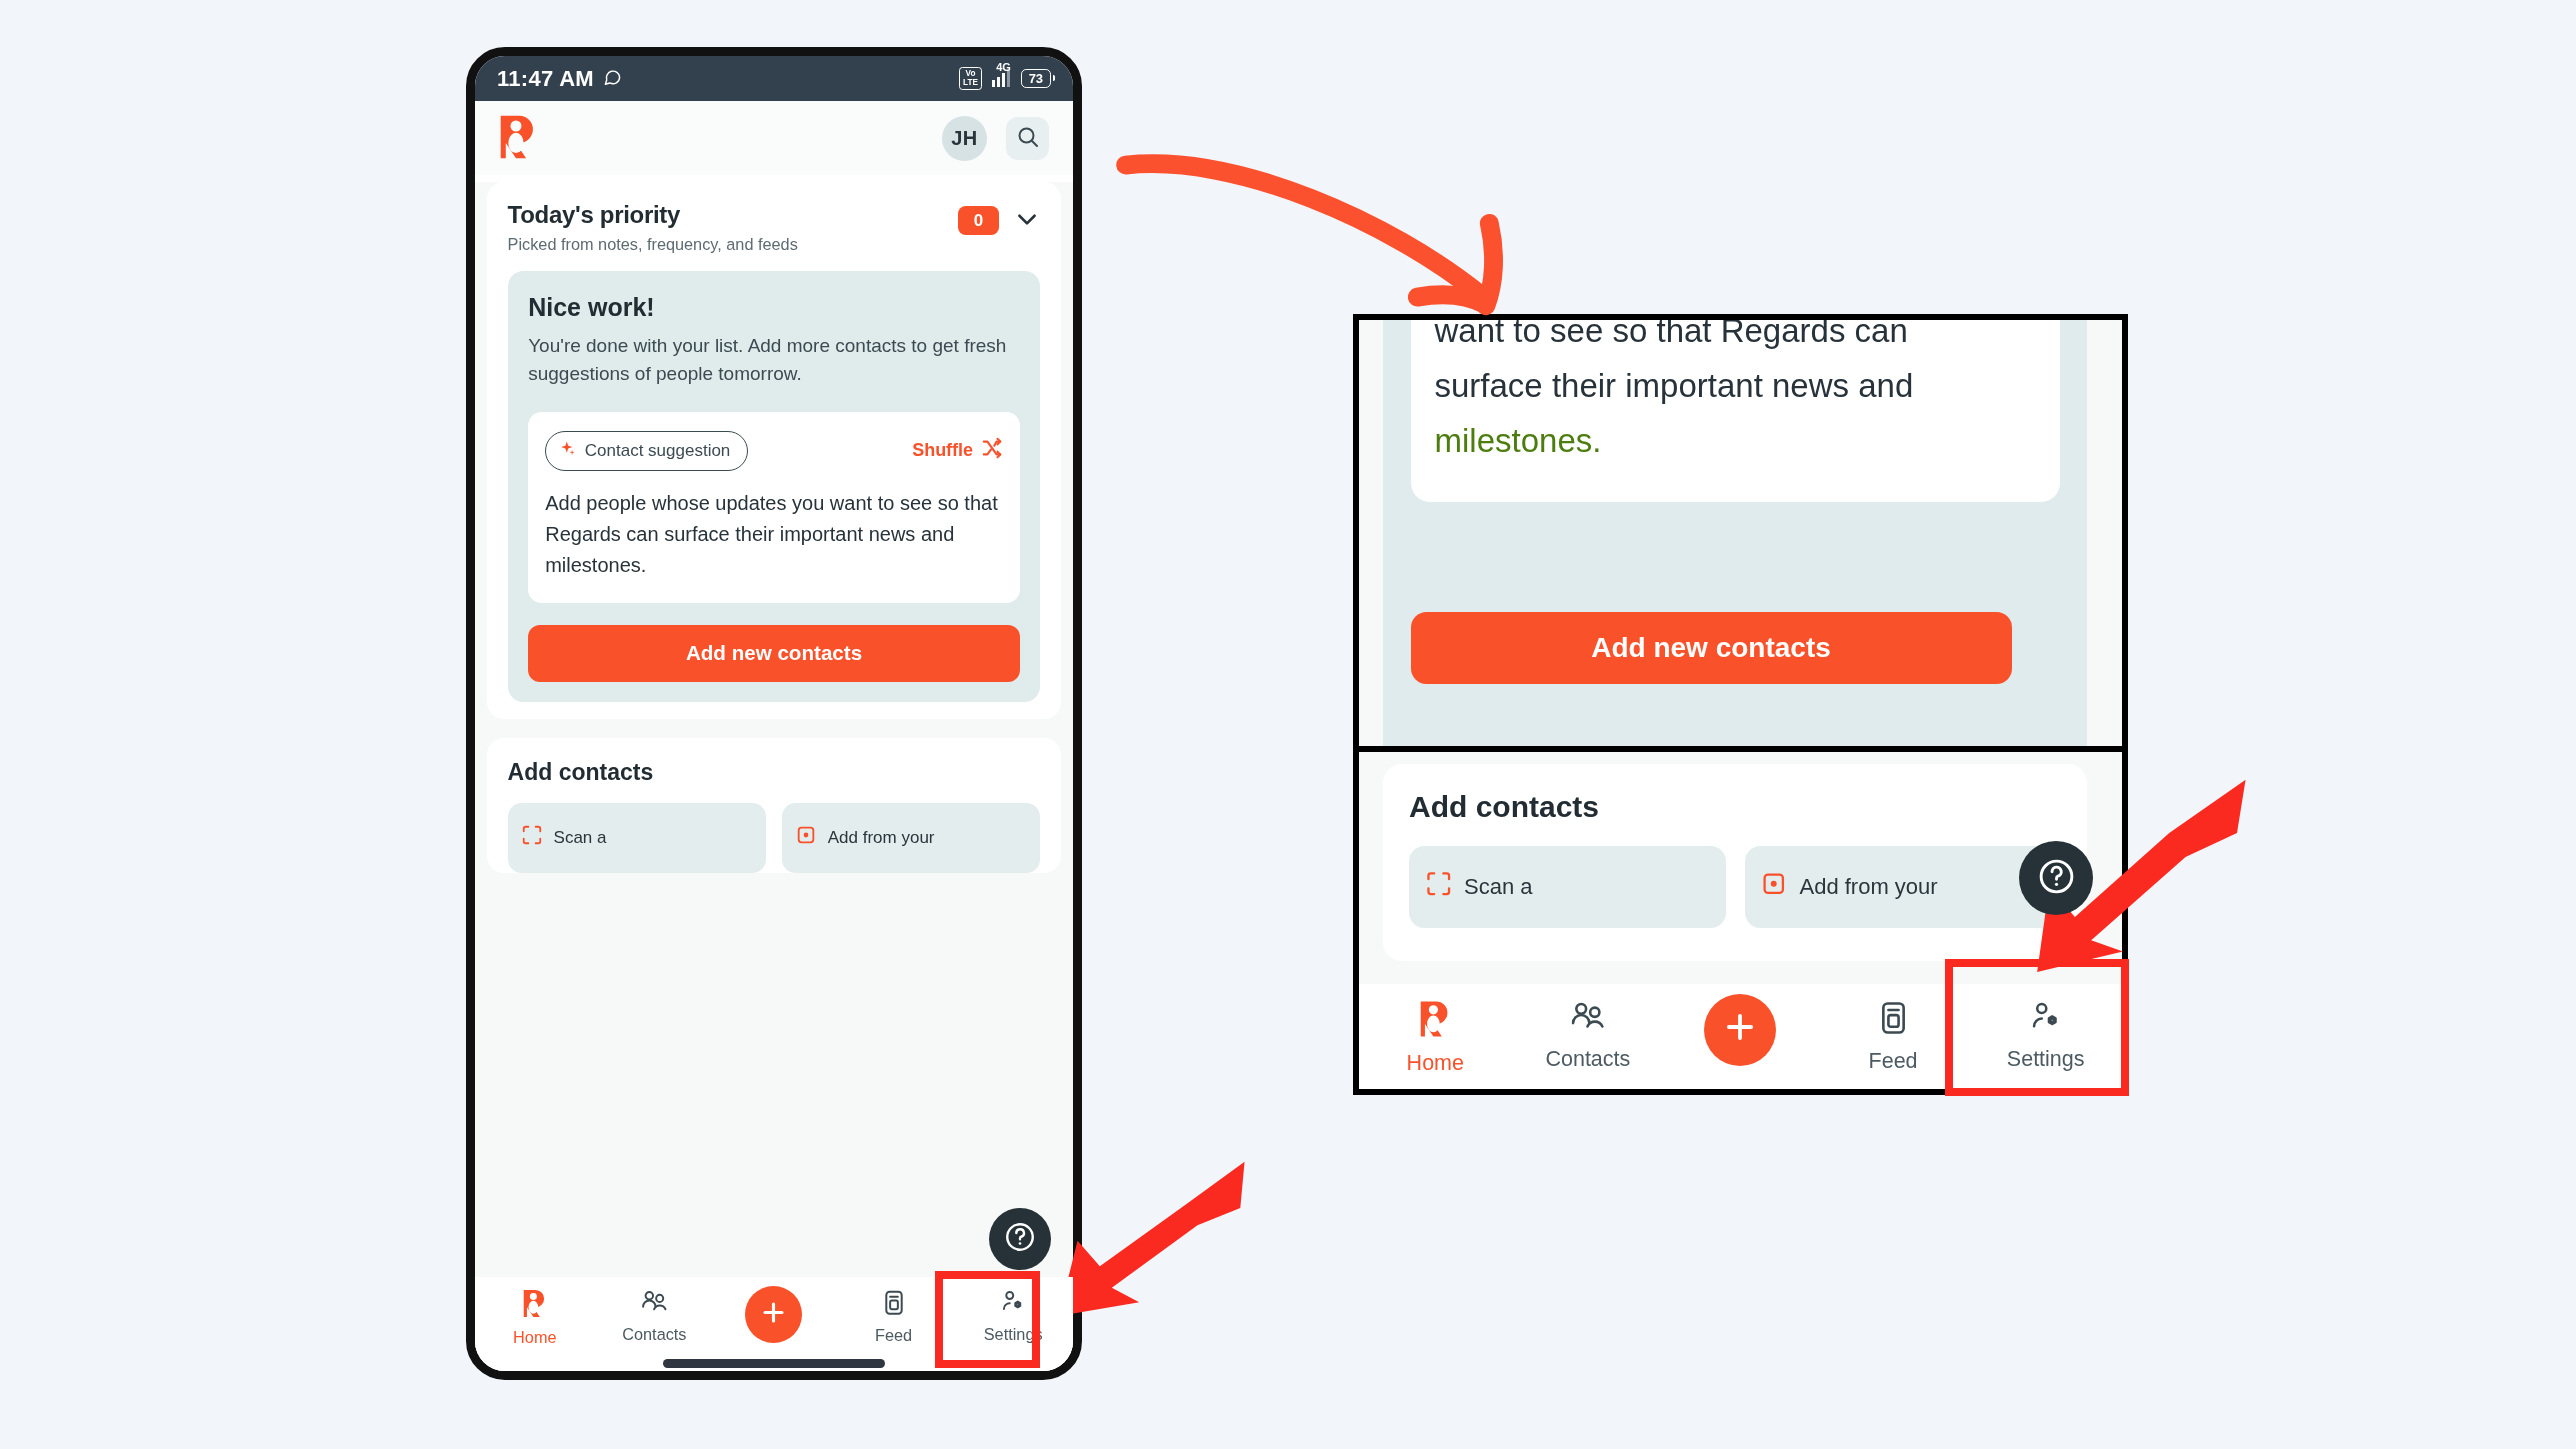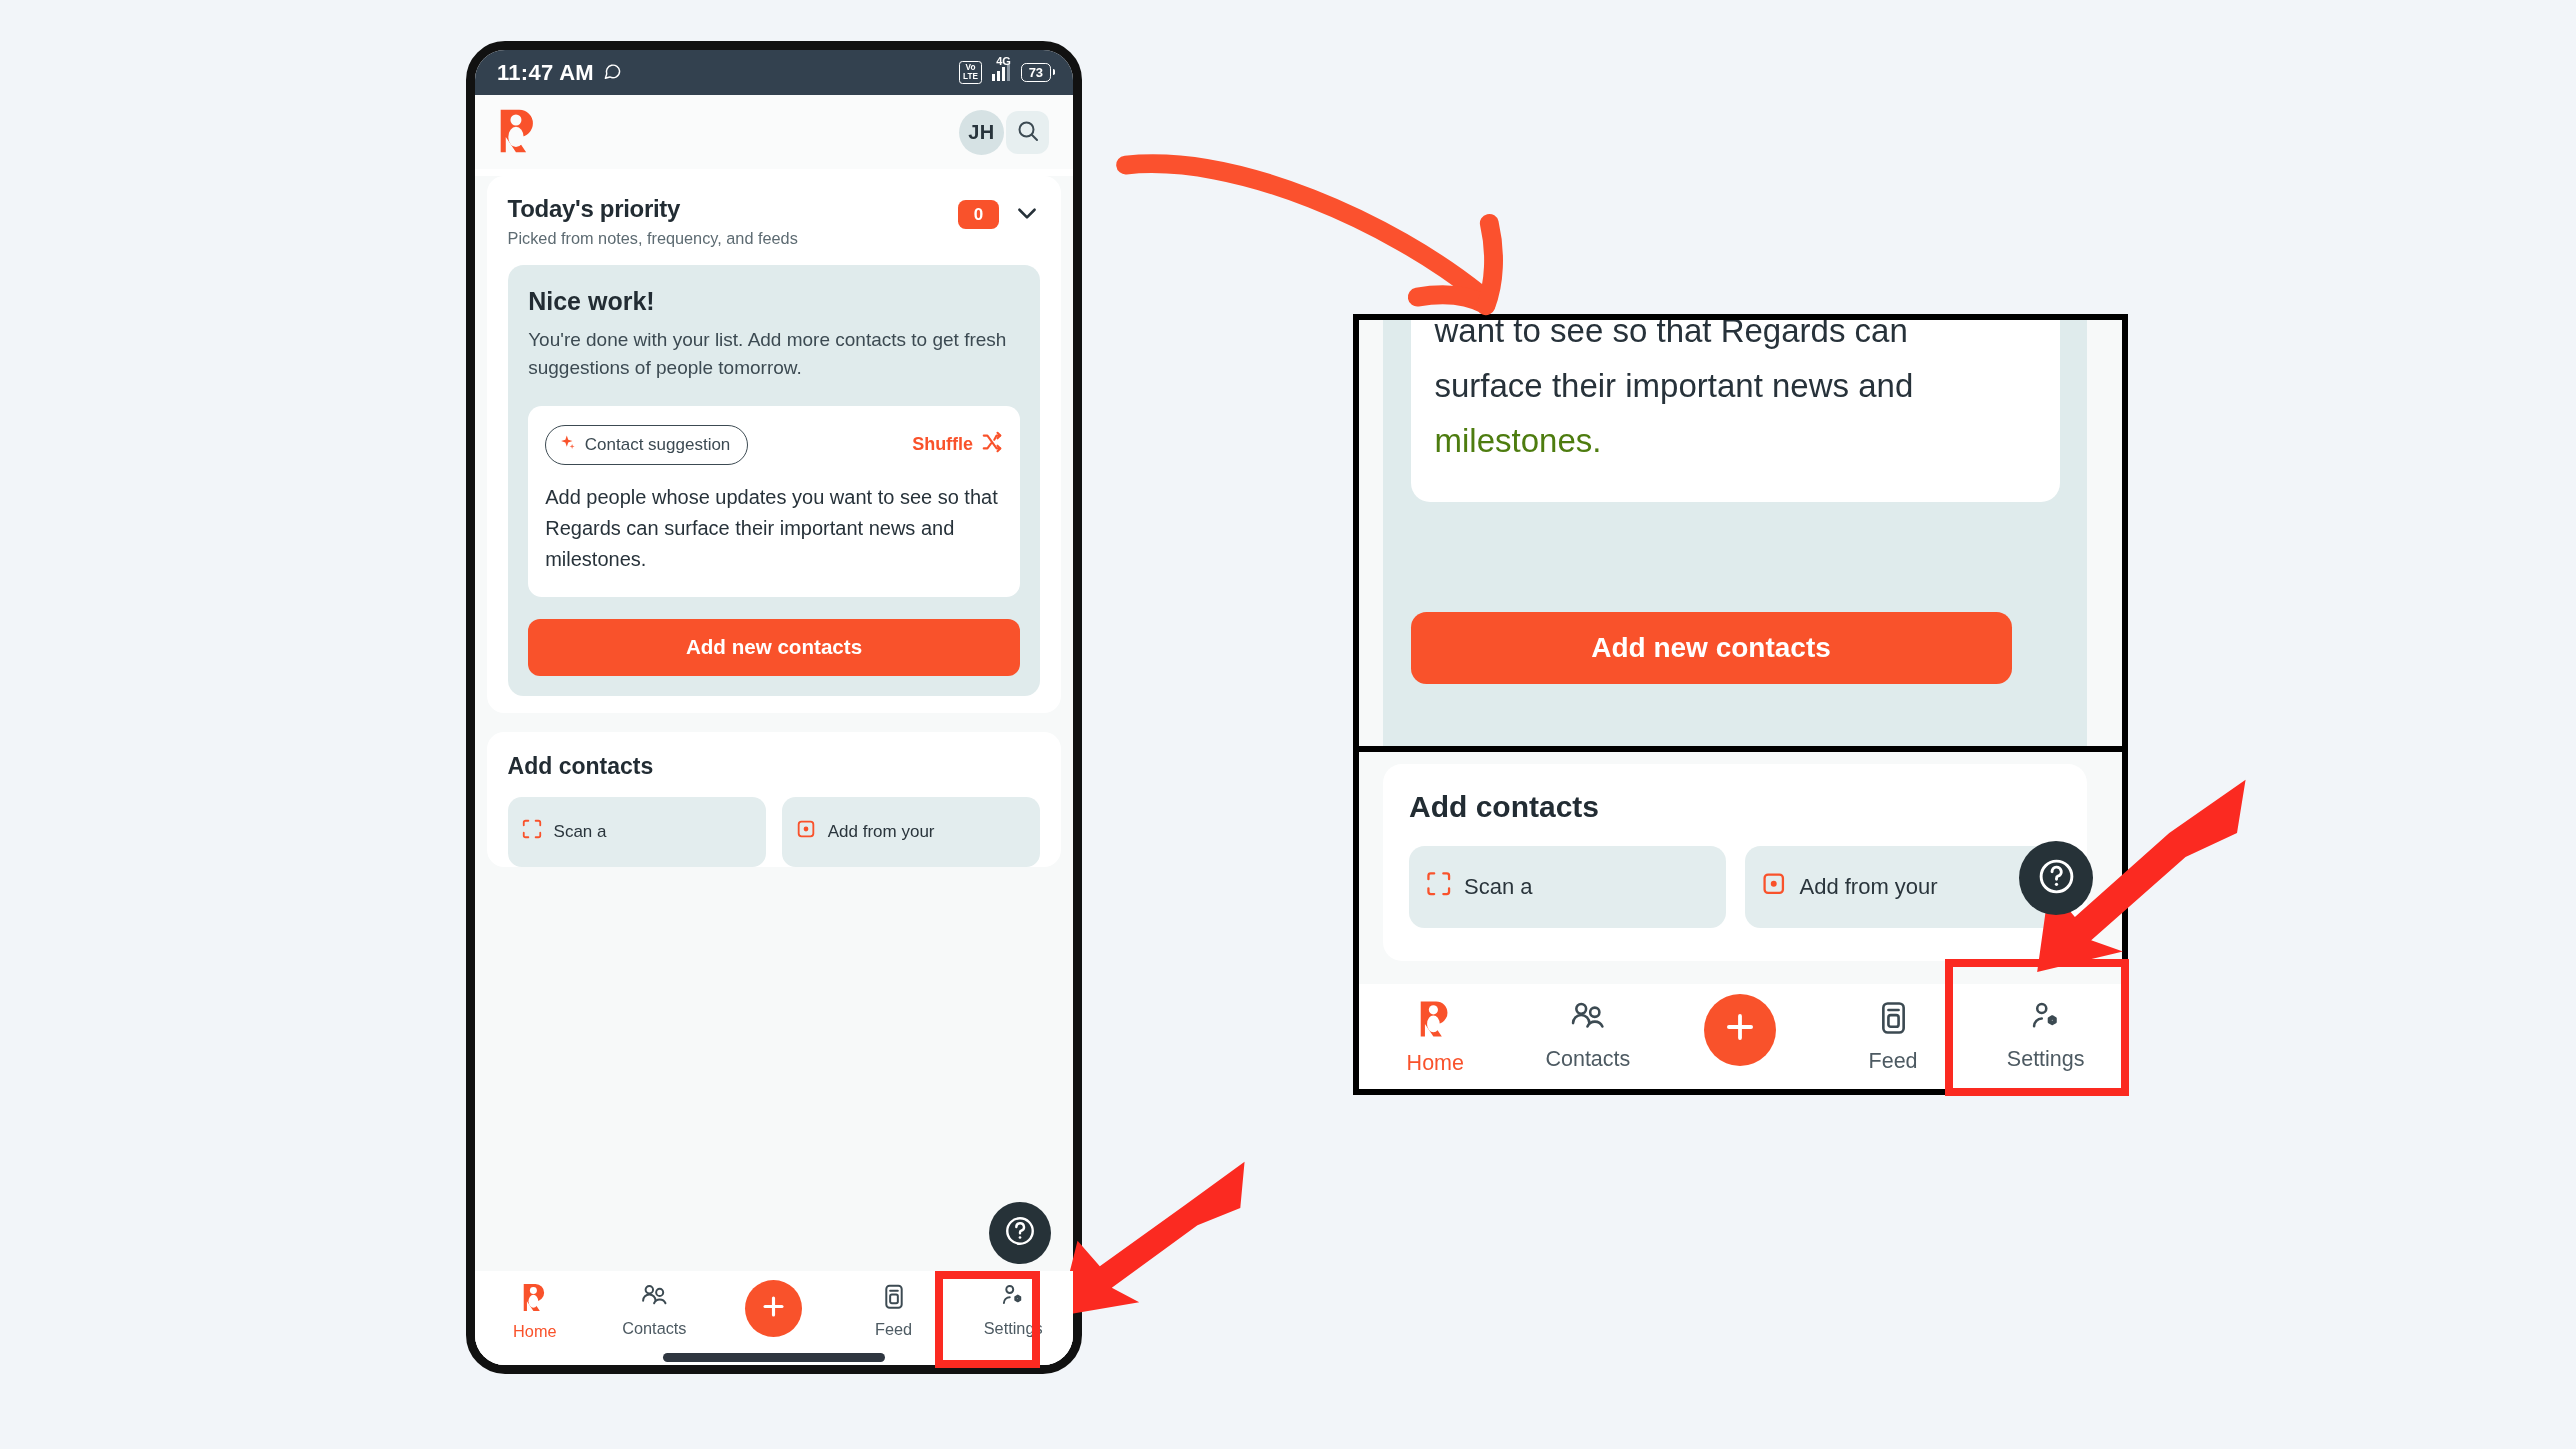--- a/index.html
+++ b/index.html
@@ -7,21 +7,21 @@
     width: 2576px; height: 1449px;
     background: #f2f5f9;
     font-family: "Liberation Sans", sans-serif;
     overflow: hidden;
   }
   .stage { position: relative; width: 2576px; height: 1449px; }
 
   
   .phone {
     position: absolute;
-    left: 466px; top: 41px;
+    left: 466px; top: 47px;
     width: 616px; height: 1333px;
     background: #ffffff;
     border: 9.4px solid #111111;
     border-radius: 39px;
     overflow: hidden;
     box-sizing: border-box;
   }
   .statusbar {
     height: 45px;
     background: #33414f;
@@ -57,21 +57,21 @@
     width: 45px; height: 45px; border-radius: 50%;
     background: #d6e2e4; color: #28343c;
     display: flex; align-items: center; justify-content: center;
     font-size: 20px; font-weight: bold; letter-spacing: 0.4px;
   }
   .searchbtn {
     width: 43px; height: 43px; border-radius: 12px;
     background: #e7eff0;
     display: flex; align-items: center; justify-content: center;
   }
-  .appbar-right { display: flex; align-items: center; gap: 2px; }
+  .appbar-right { display: flex; align-items: center; gap: 19px; }
 
   .scroll { background: #f7f9f9; height: calc(100% - 45px - 74px); position: relative; }
 
   .card {
     background: #ffffff; border-radius: 17px;
     margin: 6.9px 12px 0 12px; padding: 19px 20.6px 17px 20.6px;
   }
   .card-head { display: flex; align-items: flex-start; justify-content: space-between; }
   .card-title { font-size: 24px; font-weight: bold; color: #222c33; letter-spacing: -0.3px; }
   .card-sub { font-size: 16.3px; color: #5d6b72; margin-top: 6px; }

